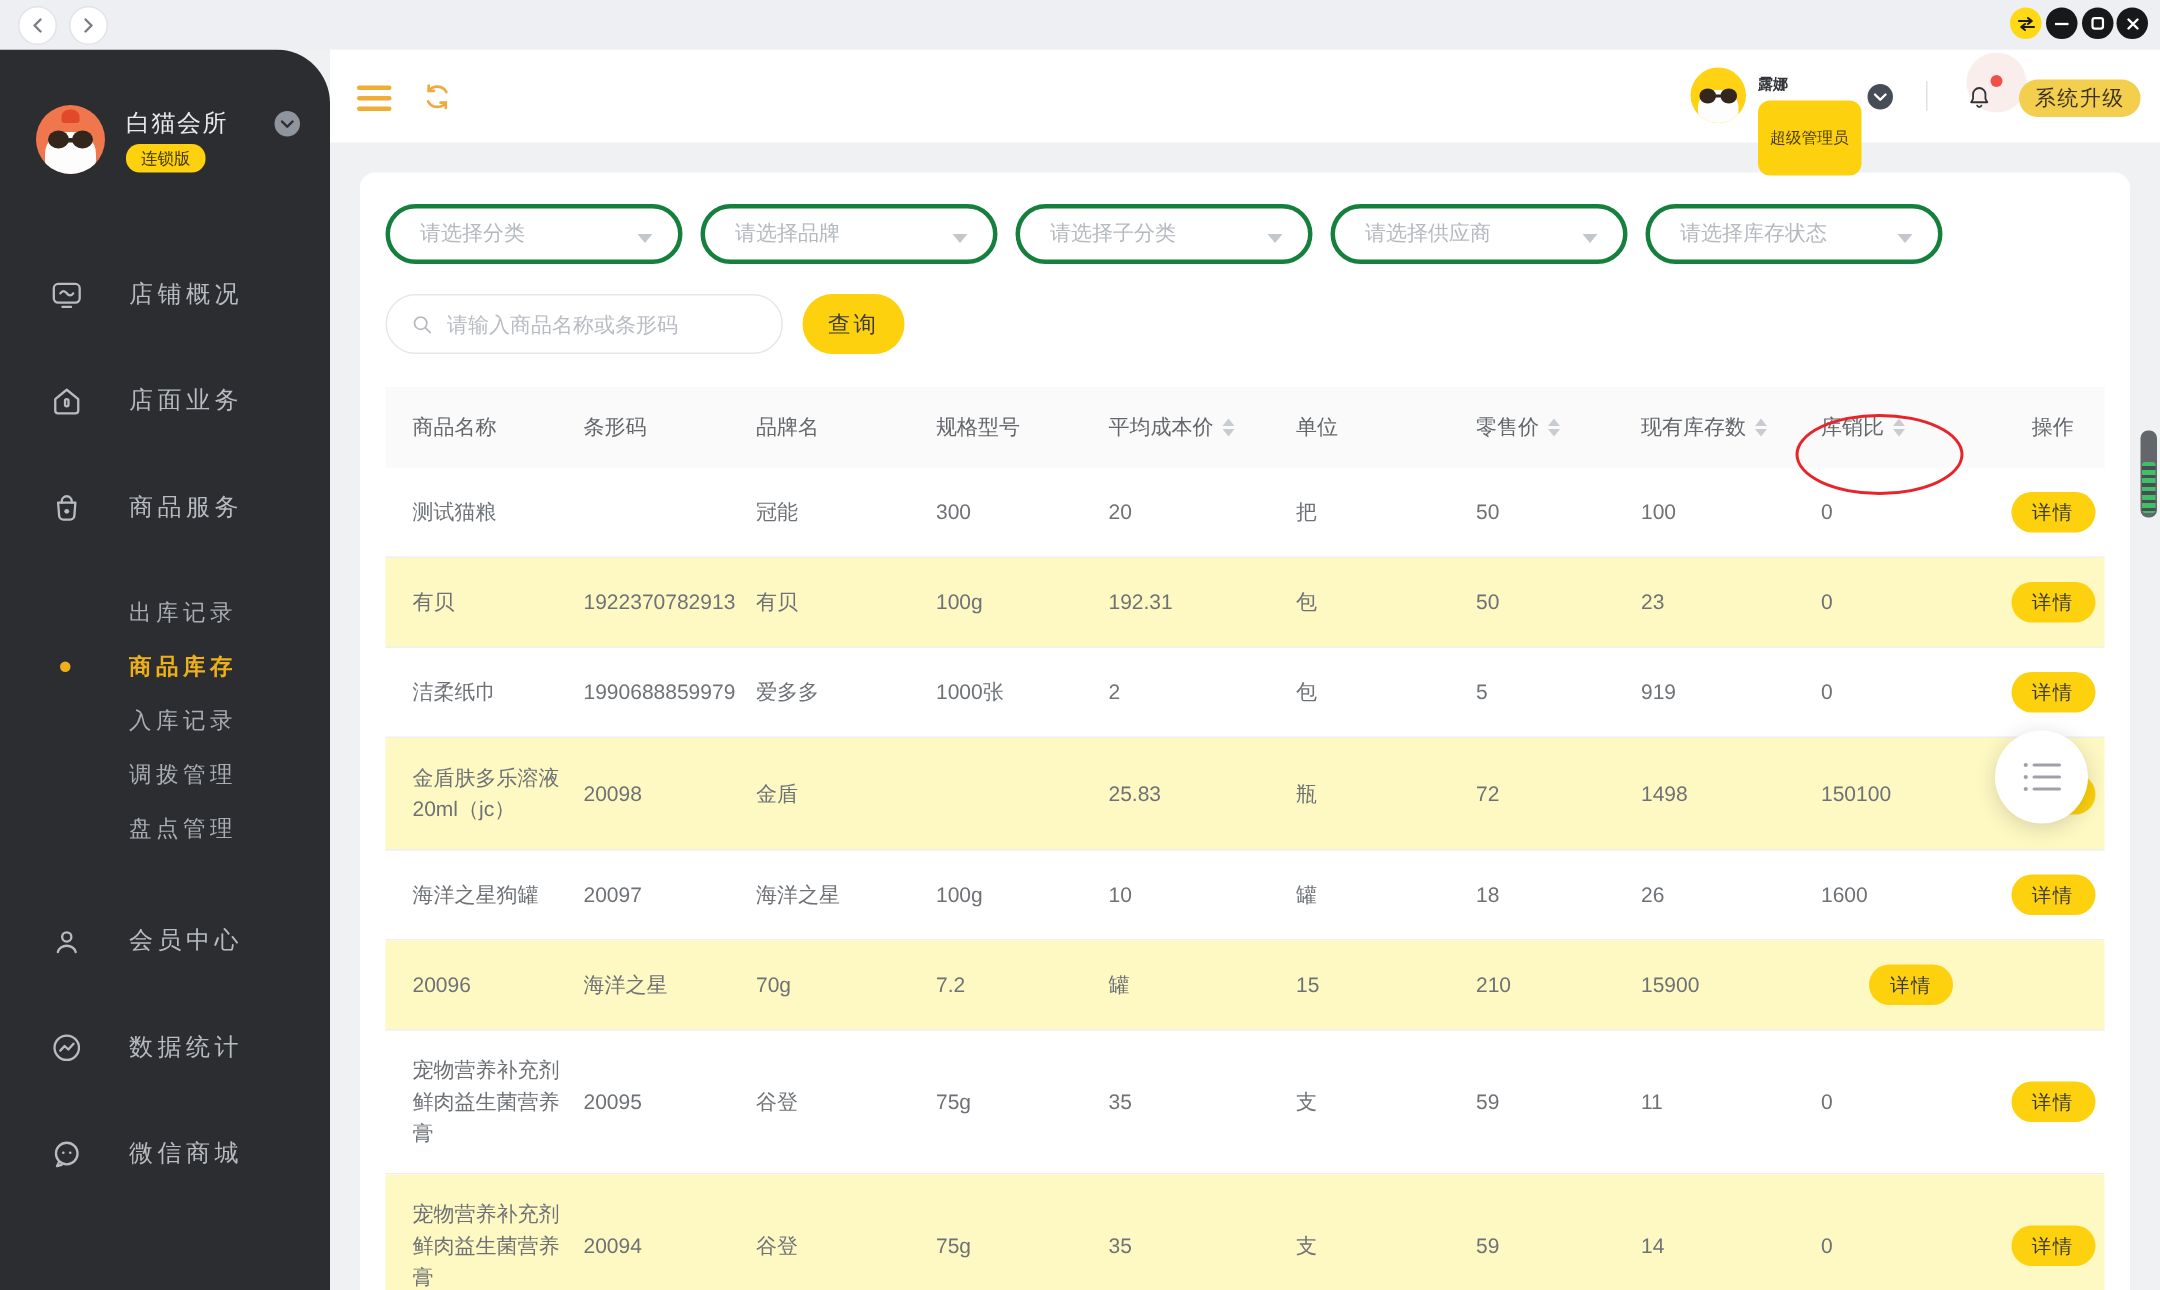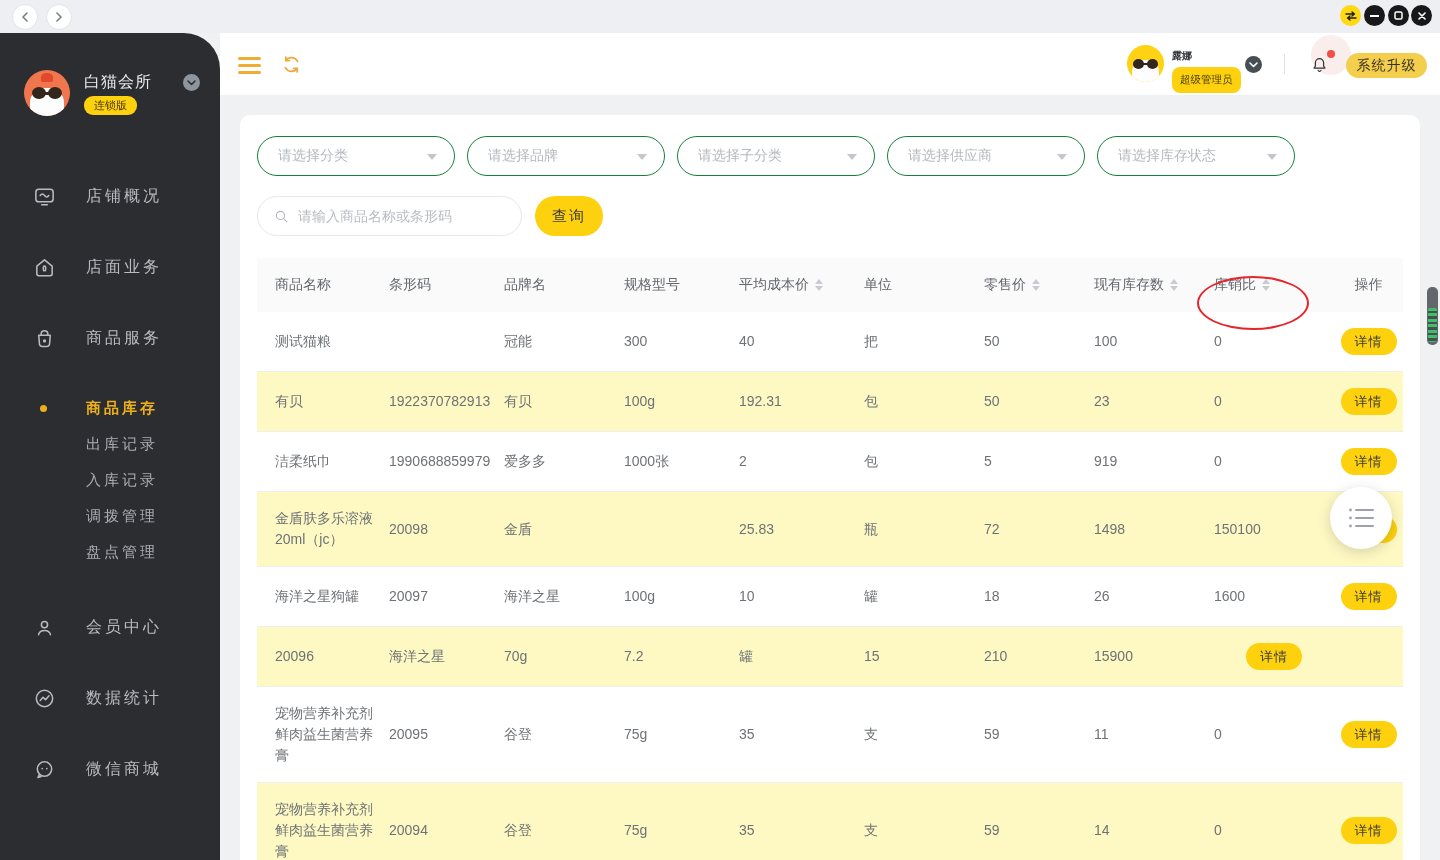--- a/index.html
+++ b/index.html
@@ -50,35 +50,35 @@
   .mi-icon svg { width:23px; height:23px; stroke:currentColor; fill:none; stroke-width:1.6; stroke-linecap:round; stroke-linejoin:round; }
 
   
   .header { position:absolute; top:33px; left:220px; width:1220px; height:62px; background:#fff; z-index:10; }
   .hamburger { position:absolute; left:18px; top:24px; width:23px; height:17px; display:flex; flex-direction:column; justify-content:space-between; cursor:pointer; }
   .hamburger span { display:block; height:3px; border-radius:2px; background:#f0ac33; }
   .refresh { position:absolute; left:61px; top:21px; width:21px; height:21px; cursor:pointer; }
   .refresh svg { stroke:#f0a93f; fill:none; stroke-width:2; stroke-linecap:round; }
   .user-avatar { position:absolute; left:907px; top:12px; width:37px; height:37px; background:#ffd213; cursor:pointer; }
   .user-name { position:absolute; left:952px; top:16px; font-size:10px; font-weight:bold; color:#33363a; }
-  .user-role { position:absolute; left:952px; top:34px; background:#fdd10d; color:#4b3d05; font-size:10.5px; padding:6px 8px; border-radius:8px;text-align:center; }
+  .user-role { position:absolute; left:952px; top:34px; background:#fdd10d; color:#4b3d05; font-size:10.5px; padding:18px 8px; border-radius:8px;text-align:center; }
   .user-chevron { position:absolute; left:1025px; top:23px; width:17px; height:17px; border-radius:50%; background:#474d55; display:flex; align-items:center; justify-content:center; cursor:pointer; }
   .hdr-divider { position:absolute; left:1064px; top:21px; width:1px; height:20px; background:#e0e1e3; }
   .notif-halo { position:absolute; left:1091px; top:2px; width:40px; height:40px; border-radius:50%; background:#faeeec; }
   .bell { position:absolute; left:1090px; top:22px; width:19px; height:20px; cursor:pointer; }
   .bell svg { stroke:#2f3237; fill:none; stroke-width:1.5; stroke-linecap:round; stroke-linejoin:round; }
   .notif-dot { position:absolute; left:1107px; top:17px; width:8px; height:8px; border-radius:50%; background:#f05048; }
   .upgrade-btn { position:absolute; left:1126px; top:20px; width:81px; height:25px; border-radius:13px; background:#f3cf4d; color:#3d3324; font-size:14px; display:flex; align-items:center; justify-content:center; letter-spacing:1px; cursor:pointer; border:none; }
 
   
   .main { position:absolute; top:95px; left:220px; width:1220px; height:765px; background:#f0f1f3; }
   .card { position:absolute; top:20px; left:20px; width:1180px; height:760px; background:#fff; border-radius:10px 10px 0 0; padding:21px 17px 0 17px; }
 
   .filter-row { display:flex; gap:12px; }
-  .select-pill { position:relative; width:198px; height:40px; border:1px solid #15803d; border-radius:20px; display:flex; align-items:center; padding-left:20px; color:#b5b9be; font-size:14px; cursor:pointer; background:#fff; }
+  .select-pill { position:relative; width:198px; height:40px; border:3px solid #15803d; border-radius:20px; display:flex; align-items:center; padding-left:20px; color:#b5b9be; font-size:14px; cursor:pointer; background:#fff; }
   .select-caret { position:absolute; right:17px; top:17px; width:0; height:0; border-left:5px solid transparent; border-right:5px solid transparent; border-top:6px solid #c3c7cc; }
   .search-row { margin-top:20px; display:flex; align-items:center; }
   .search-box { position:relative; width:265px; height:40px; border:1px solid #e5e7e9; border-radius:20px; background:#fff; }
   .search-box input { position:absolute; left:40px; top:0; width:215px; height:38px; border:none; outline:none; font-size:14px; color:#701a75; font-family:inherit; background:transparent; }
   .search-box input::placeholder { color:#b8bcc2; }
   .search-icon { position:absolute; left:15px; top:11px; width:17px; height:17px; }
   .search-icon svg { stroke:#b5b9be; fill:none; stroke-width:1.6; stroke-linecap:round; }
   .query-btn { margin-left:13px; width:68px; height:40px; border-radius:20px; background:#fdd10d; border:none; color:#3b3b3b; font-size:15px; letter-spacing:2px; cursor:pointer; font-family:inherit; }
 
   
@@ -189,26 +189,26 @@
         <svg viewBox="0 0 24 24">
             <path d="M8.5 8.5 V7.5 a3.5 3.5 0 0 1 7 0 v1"></path>
             <path d="M6 8.5 h12 l-0.7 9 a3 3 0 0 1 -3 2.8 H9.7 a3 3 0 0 1 -3 -2.8 Z"></path>
             <circle cx="12" cy="14.5" r="1.7" fill="currentColor" stroke="none"></circle>
           </svg>
       </span>
       <span class="mi-label">商品服务</span>
     </div>
 
     <div class="submenu">
+      <div class="submenu-item">
+        <span class="sm-label">出库记录</span>
+      </div>
       <div class="submenu-item active">
         <span class="bullet"></span>
         <span class="sm-label">商品库存</span>
-      </div>
-      <div class="submenu-item">
-        <span class="sm-label">出库记录</span>
       </div>
       <div class="submenu-item">
         <span class="sm-label">入库记录</span>
       </div>
       <div class="submenu-item">
         <span class="sm-label">调拨管理</span>
       </div>
       <div class="submenu-item">
         <span class="sm-label">盘点管理</span>
       </div>
@@ -363,21 +363,21 @@
           <span class="annotation-ellipse"></span>
         </div>
         <div class="th center">操作</div>
       </div>
       <div>
           <div class="tgrid tr">
     <div class="td"><span class="cellv">测试猫粮</span></div>
     <div class="td barcode"><span class="cellv"></span></div>
     <div class="td"><span class="cellv">冠能</span></div>
     <div class="td"><span class="cellv">300</span></div>
-    <div class="td"><span class="cellv">40</span></div>
+    <div class="td"><span class="cellv">20</span></div>
     <div class="td"><span class="cellv">把</span></div>
     <div class="td"><span class="cellv">50</span></div>
     <div class="td"><span class="cellv">100</span></div>
     <div class="td"><span class="cellv">0</span></div>
     <div class="td action">
               <button class="detail-btn">详情</button>
             </div>
   </div>
           <div class="tgrid tr alt">
     <div class="td"><span class="cellv">有贝</span></div>

